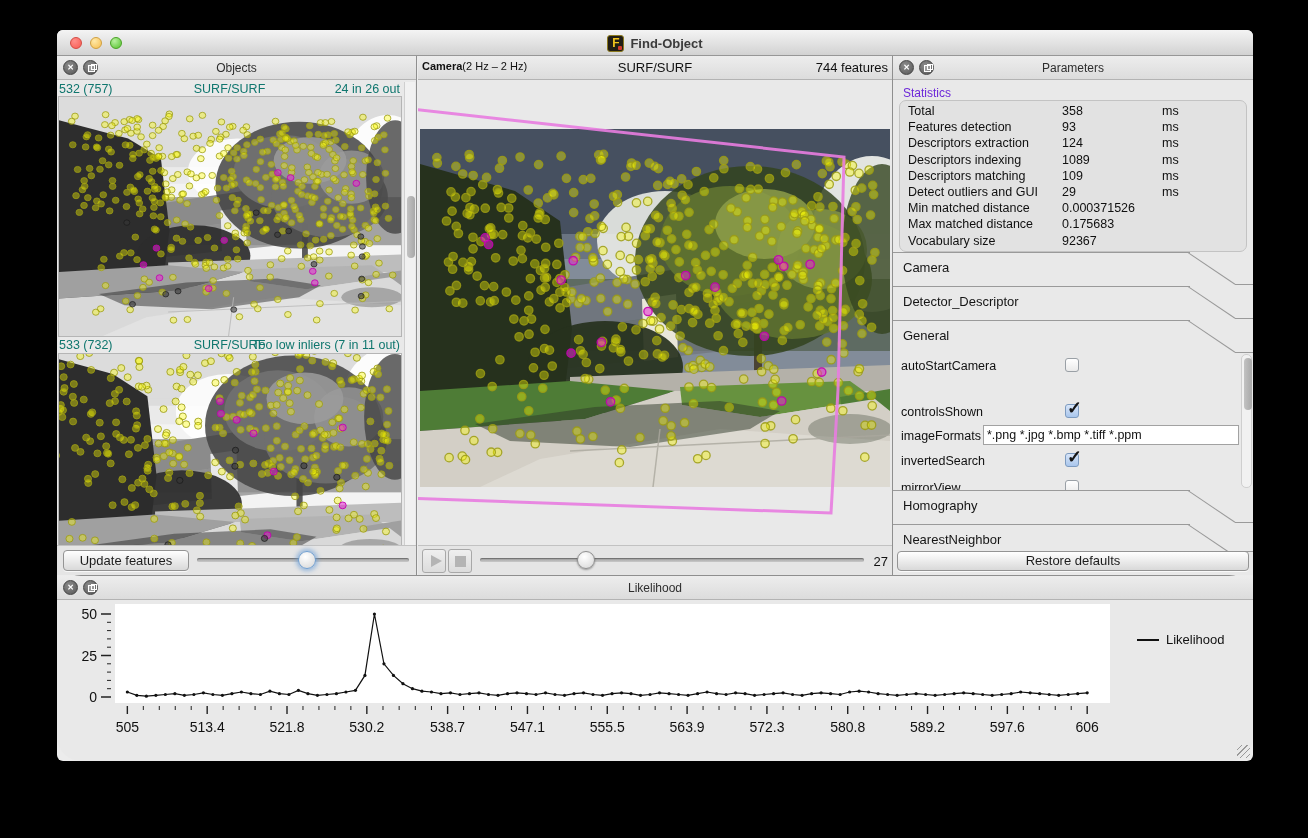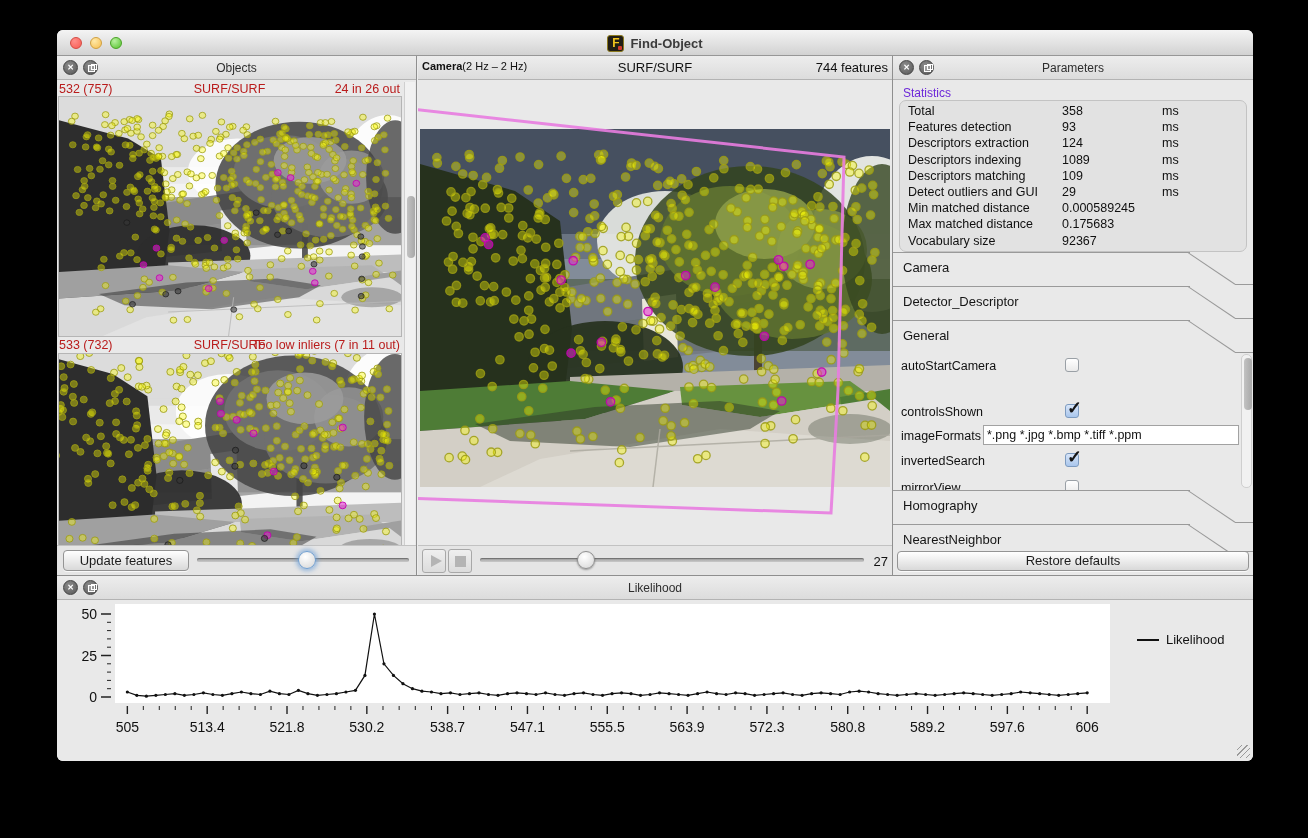--- a/index.html
+++ b/index.html
@@ -24,21 +24,21 @@
   .dockhdr{position:absolute;left:0;top:0;right:0;height:24px;background:linear-gradient(#ededed,#dcdcdc);
     border-bottom:1px solid #b3b3b3;}
   .dockhdr .dtitle{position:absolute;left:0;right:0;top:5px;text-align:center;font-size:12px;color:#2e2e2e;}
   .hbtn{position:absolute;top:4px;width:15px;height:15px;border-radius:50%;
     background:radial-gradient(circle at 40% 35%,#8d8d8d,#555);border:1px solid #454545;
     color:#fff;text-align:center;}
   .hbtn.x::after{content:"✕";font-size:8px;font-weight:bold;line-height:14px;display:block;color:#fff;}
   .hbtn.fl::after{content:"";position:absolute;left:4px;top:4px;width:5px;height:5px;border:1px solid #fff;background:rgba(255,255,255,.25);}
   .hbtn.fl::before{content:"";position:absolute;left:6.5px;top:2.5px;width:4px;height:4px;border:1px solid #fff;}
   
-  .itemhdr{position:absolute;left:0;right:14px;height:15px;font-size:12.5px;color:#b91c1c;background:#e9e9e9;}
+  .itemhdr{position:absolute;left:0;right:14px;height:15px;font-size:12.5px;color:#0f766e;background:#e9e9e9;}
   .itemhdr .l{position:absolute;left:2px;top:0;}
   .itemhdr .c{position:absolute;left:0;right:0;top:0;text-align:center;}
   .itemhdr .r{position:absolute;right:2px;top:0;}
   .thumbbox{position:absolute;left:1px;width:344px;overflow:hidden;border:1px solid #b5b5b5;background:#dcdcdc;}
   .vscroll{position:absolute;width:11px;background:#f1f1f1;border-left:1px solid #cfcfcf;}
   .vthumb{position:absolute;left:1.5px;width:8px;border-radius:4px;background:linear-gradient(90deg,#c2c2c2,#a8a8a8);}
   .ctrlbar{position:absolute;left:0;right:0;height:30px;background:#e5e5e5;border-top:1px solid #c2c2c2;}
   .pushbtn{position:absolute;height:21px;border:1px solid #949494;border-radius:4px;
     background:linear-gradient(#ffffff,#d9d9d9);font-size:13px;color:#1c1c1c;text-align:center;
     box-shadow:0 1px 0 rgba(255,255,255,.7);padding:0 10px;line-height:19px;}
@@ -1655,21 +1655,21 @@
             <span class="v">109</span>
             <span class="u">ms</span>
           </div>
       <div class="srow">
             <span class="n">Detect outliers and GUI</span>
             <span class="v">29</span>
             <span class="u">ms</span>
           </div>
       <div class="srow">
             <span class="n">Min matched distance</span>
-            <span class="v">0.000589245</span>
+            <span class="v">0.000371526</span>
             <span class="u"></span>
           </div>
       <div class="srow">
             <span class="n">Max matched distance</span>
             <span class="v">0.175683</span>
             <span class="u"></span>
           </div>
       <div class="srow">
             <span class="n">Vocabulary size</span>
             <span class="v">92367</span>
@@ -1720,21 +1720,21 @@
           <div class="diag"></div>
           <span class="lab">NearestNeighbor</span>
         </div>
     <div class="ptab" style="top:434px;">
           <div class="diag"></div>
           <span class="lab">Homography</span>
         </div>
     <button class="pushbtn" style="left:4px;top:495px;width:352px;height:20px;line-height:18px;">Restore defaults</button>
   </div>
 
-  <div class="dock" style="left:0;top:545px;width:1196px;height:186px;border-top:1px solid #8f8f8f;">
+  <div class="dock" style="left:0;top:545px;width:1196px;height:186px;border-top:1px solid #8f8f8f;border-radius:24px;">
     <div class="dockhdr" style="height:24px;">
       <div class="hbtn x" style="left:6px;"></div>
       <div class="hbtn fl" style="left:26px;"></div>
       <div class="dtitle">Likelihood</div>
     </div>
     <svg id="likelihood-svg" width="1196" height="162" viewBox="0 0 1196 162" style="position:absolute;left:0;top:24px;">
           <rect x="58" y="4" width="995" height="99" fill="#ffffff"></rect>
           <line x1="44" x2="54" y1="97" y2="97" stroke="#222" stroke-width="1.4"></line>
           <text x="40" y="102" text-anchor="end" font-size="14" fill="#111">0</text>
           <line x1="44" x2="54" y1="55.5" y2="55.5" stroke="#222" stroke-width="1.4"></line>

